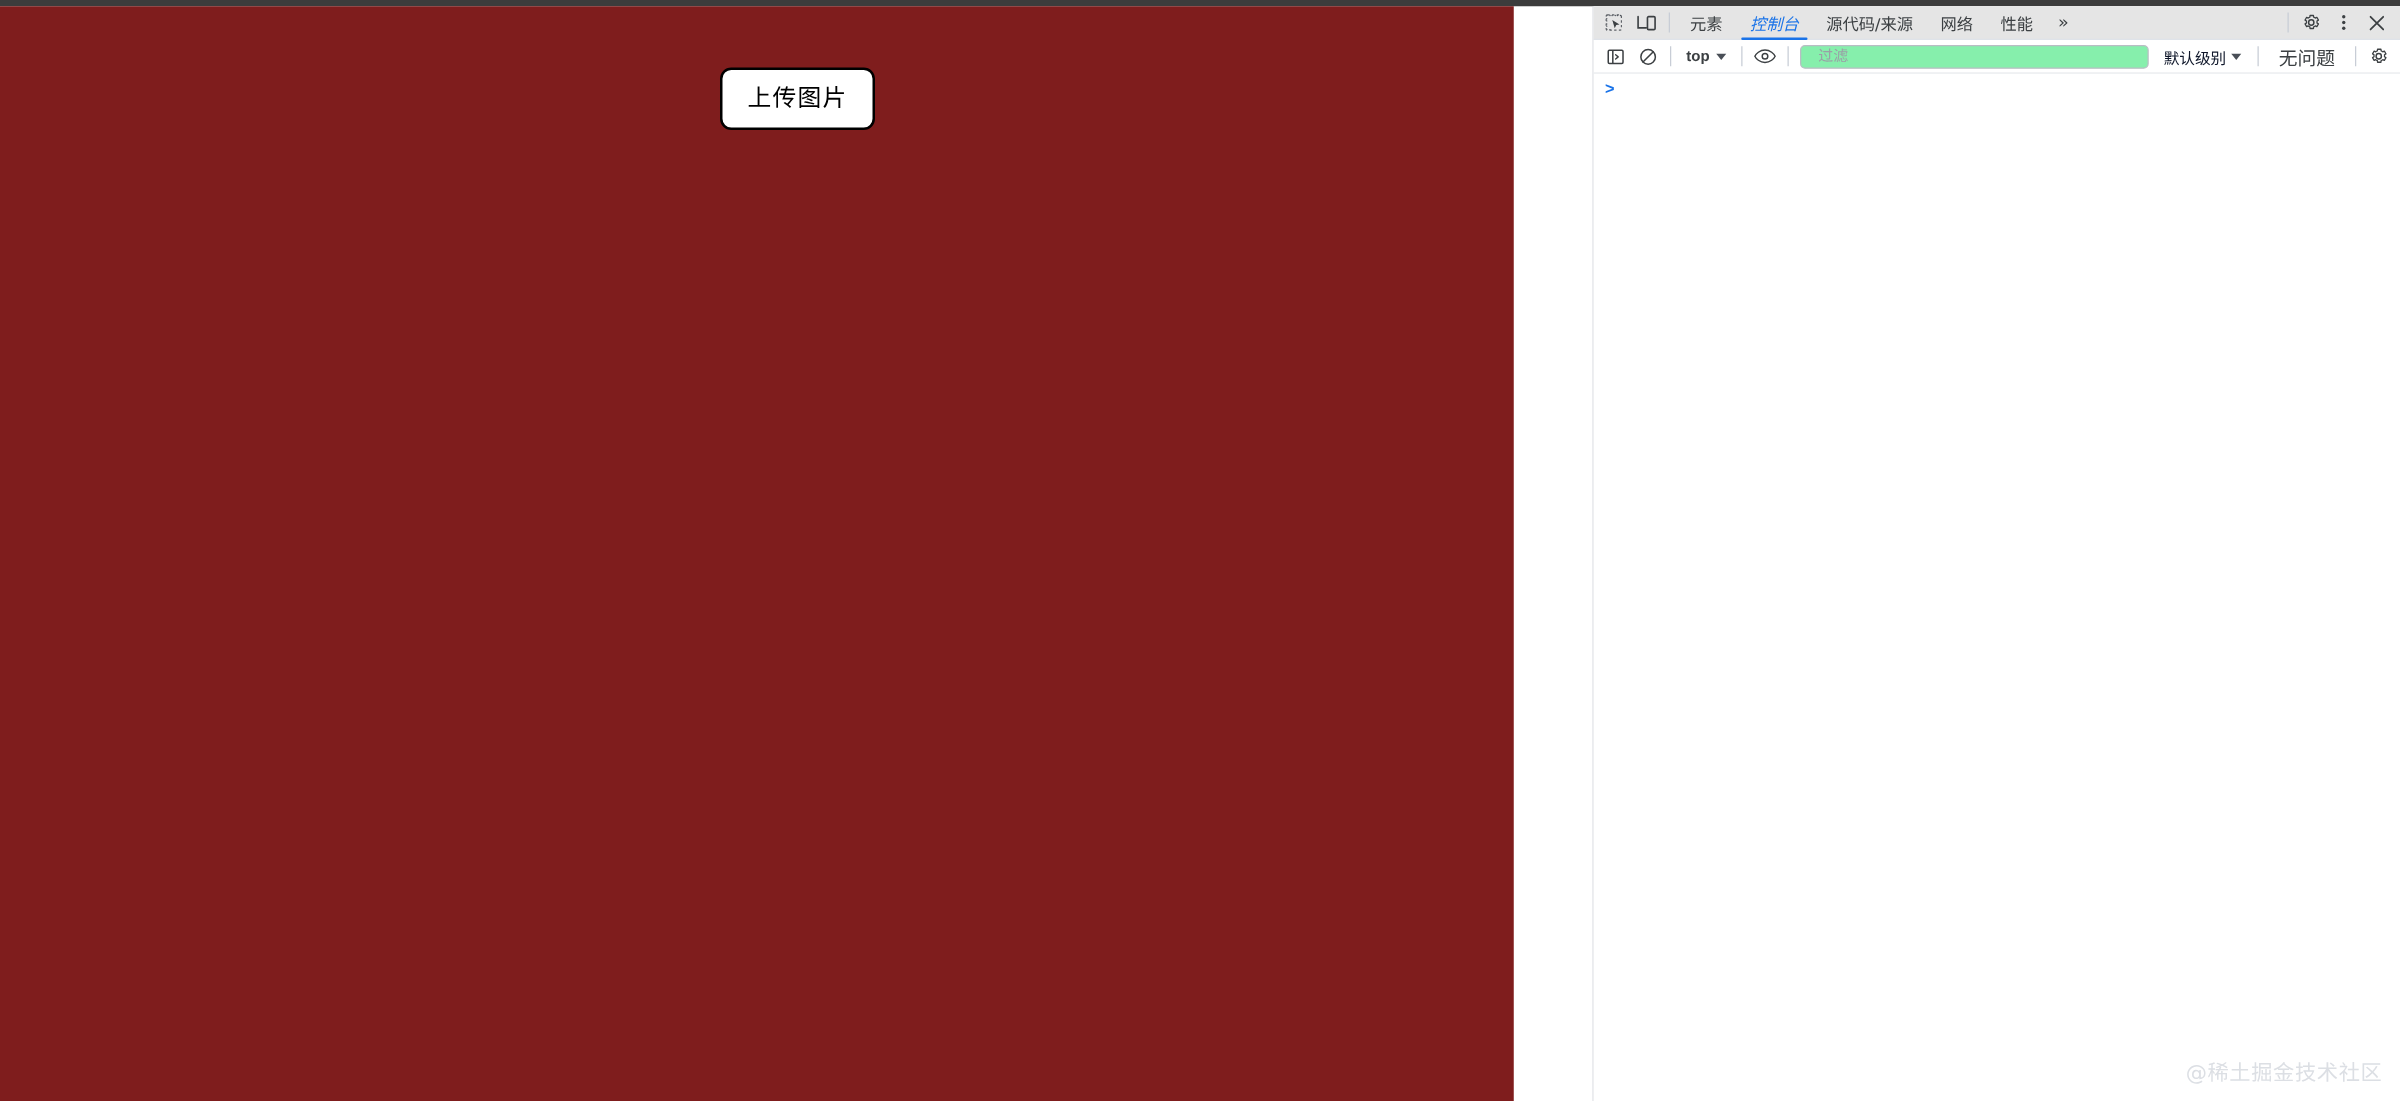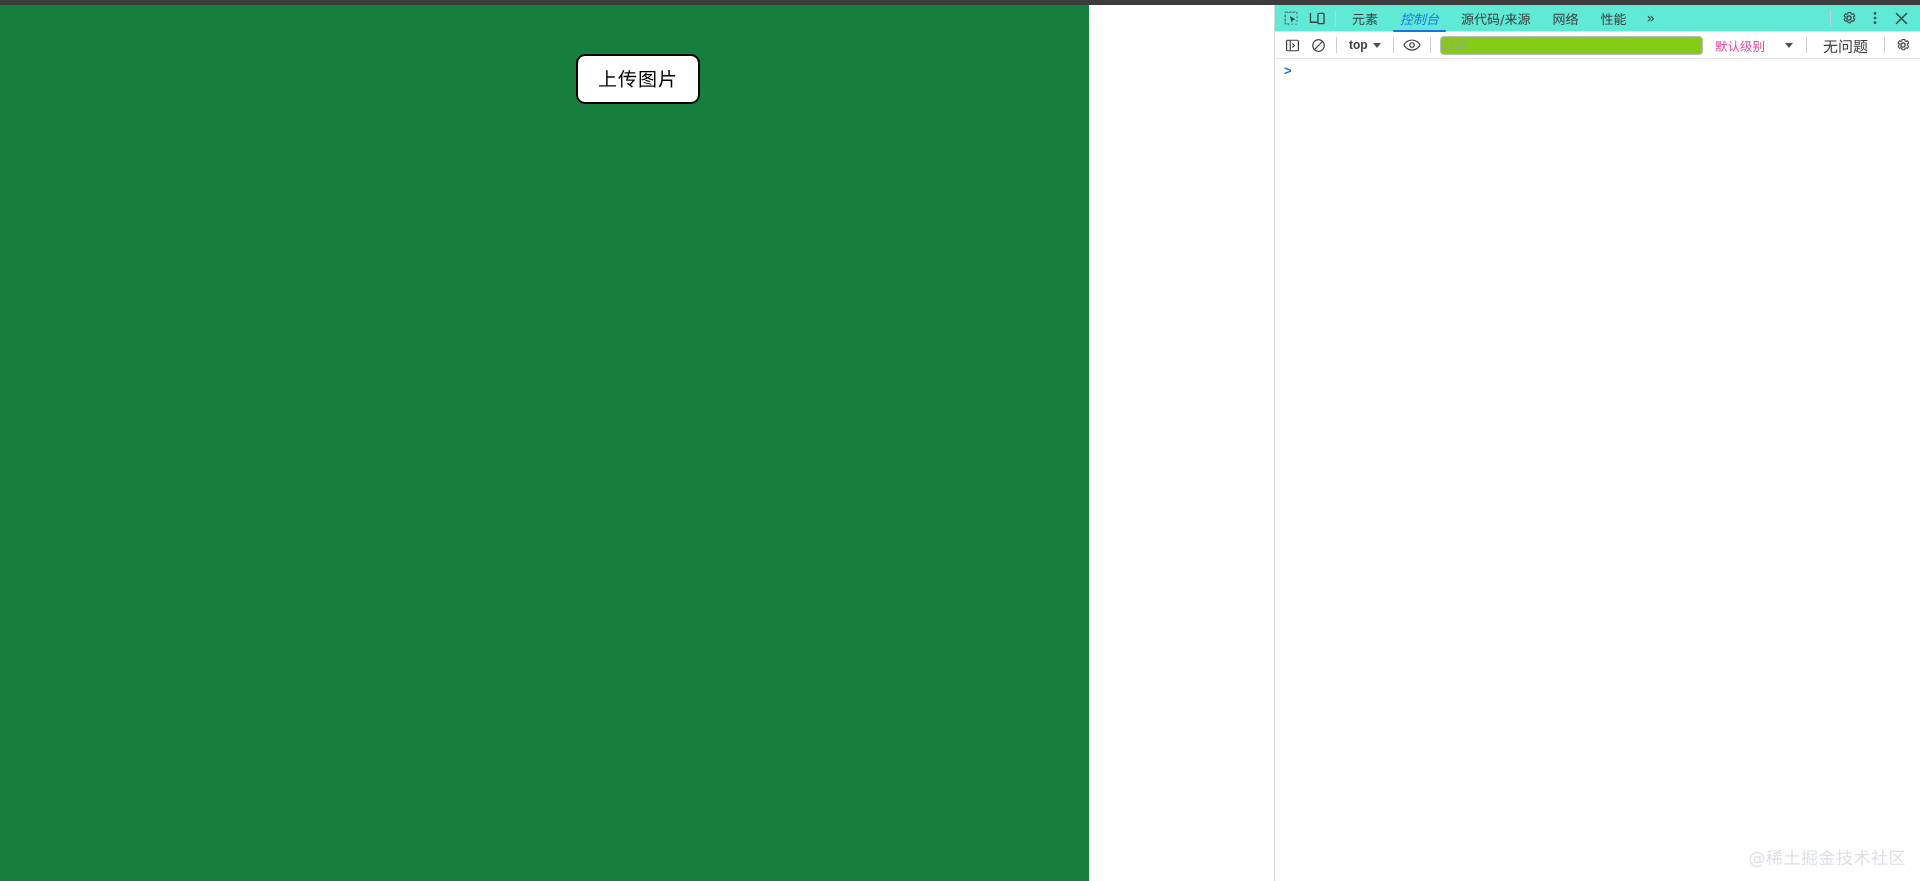--- a/index.html
+++ b/index.html
@@ -28,23 +28,23 @@
     width: 1920px;
     height: 5px;
     background: #3c3c3c;
   }
 
   
   .page-viewport {
     position: absolute;
     top: 5px;
     left: 0;
-    width: 1089px;
+    width: 1211px;
     height: 876px;
-    background: #15803d;
+    background: #7f1d1d;
     overflow: hidden;
   }
 
   .upload-button {
     position: absolute;
     left: 576px;
     top: 49px;
     width: 124px;
     height: 50px;
     border: 2px solid #000000;
@@ -82,21 +82,21 @@
     font-size: 12px;
   }
 
   
   .dt-tabbar {
     position: relative;
     display: flex;
     align-items: center;
     height: 27px;
     min-height: 27px;
-    background: #5eead4;
+    background: #e5e5e5;
     border-bottom: 1px solid #dfe3e9;
     padding-left: 3px;
   }
 
   .dt-icon-btn {
     width: 26px;
     height: 24px;
     display: flex;
     align-items: center;
     justify-content: center;
@@ -188,38 +188,38 @@
     border-right: 4px solid transparent;
     border-top: 5px solid #4a4f57;
   }
 
   .filter-input {
     flex: 1 1 auto;
     height: 19px;
     margin: 16px 4px;
     border: 1px solid #b9bdc4;
     border-radius: 4px;
-    background: #84cc16;
+    background: #86efac;
     font-size: 12px;
     color: #202124;
-    padding: 0 2px;
+    padding: 0 14px;
     font-family: "DejaVu Sans", "Liberation Sans", sans-serif;
     outline: none;
     min-width: 40px;
   }
   .filter-input::placeholder { color: #9aa0a6; }
 
   .level-select {
     display: flex;
     align-items: center;
-    gap: 20px;
+    gap: 4px;
     padding: 0 8px;
     height: 20px;
     font-size: 12.5px;
-    color: #ec4899;
+    color: #0f172a;
     cursor: pointer;
     white-space: nowrap;
     font-family: "DejaVu Sans", "Liberation Sans", sans-serif;
   }
 
   .issues-label {
     padding: 0 11px;
     height: 20px;
     display: flex;
     align-items: center;

